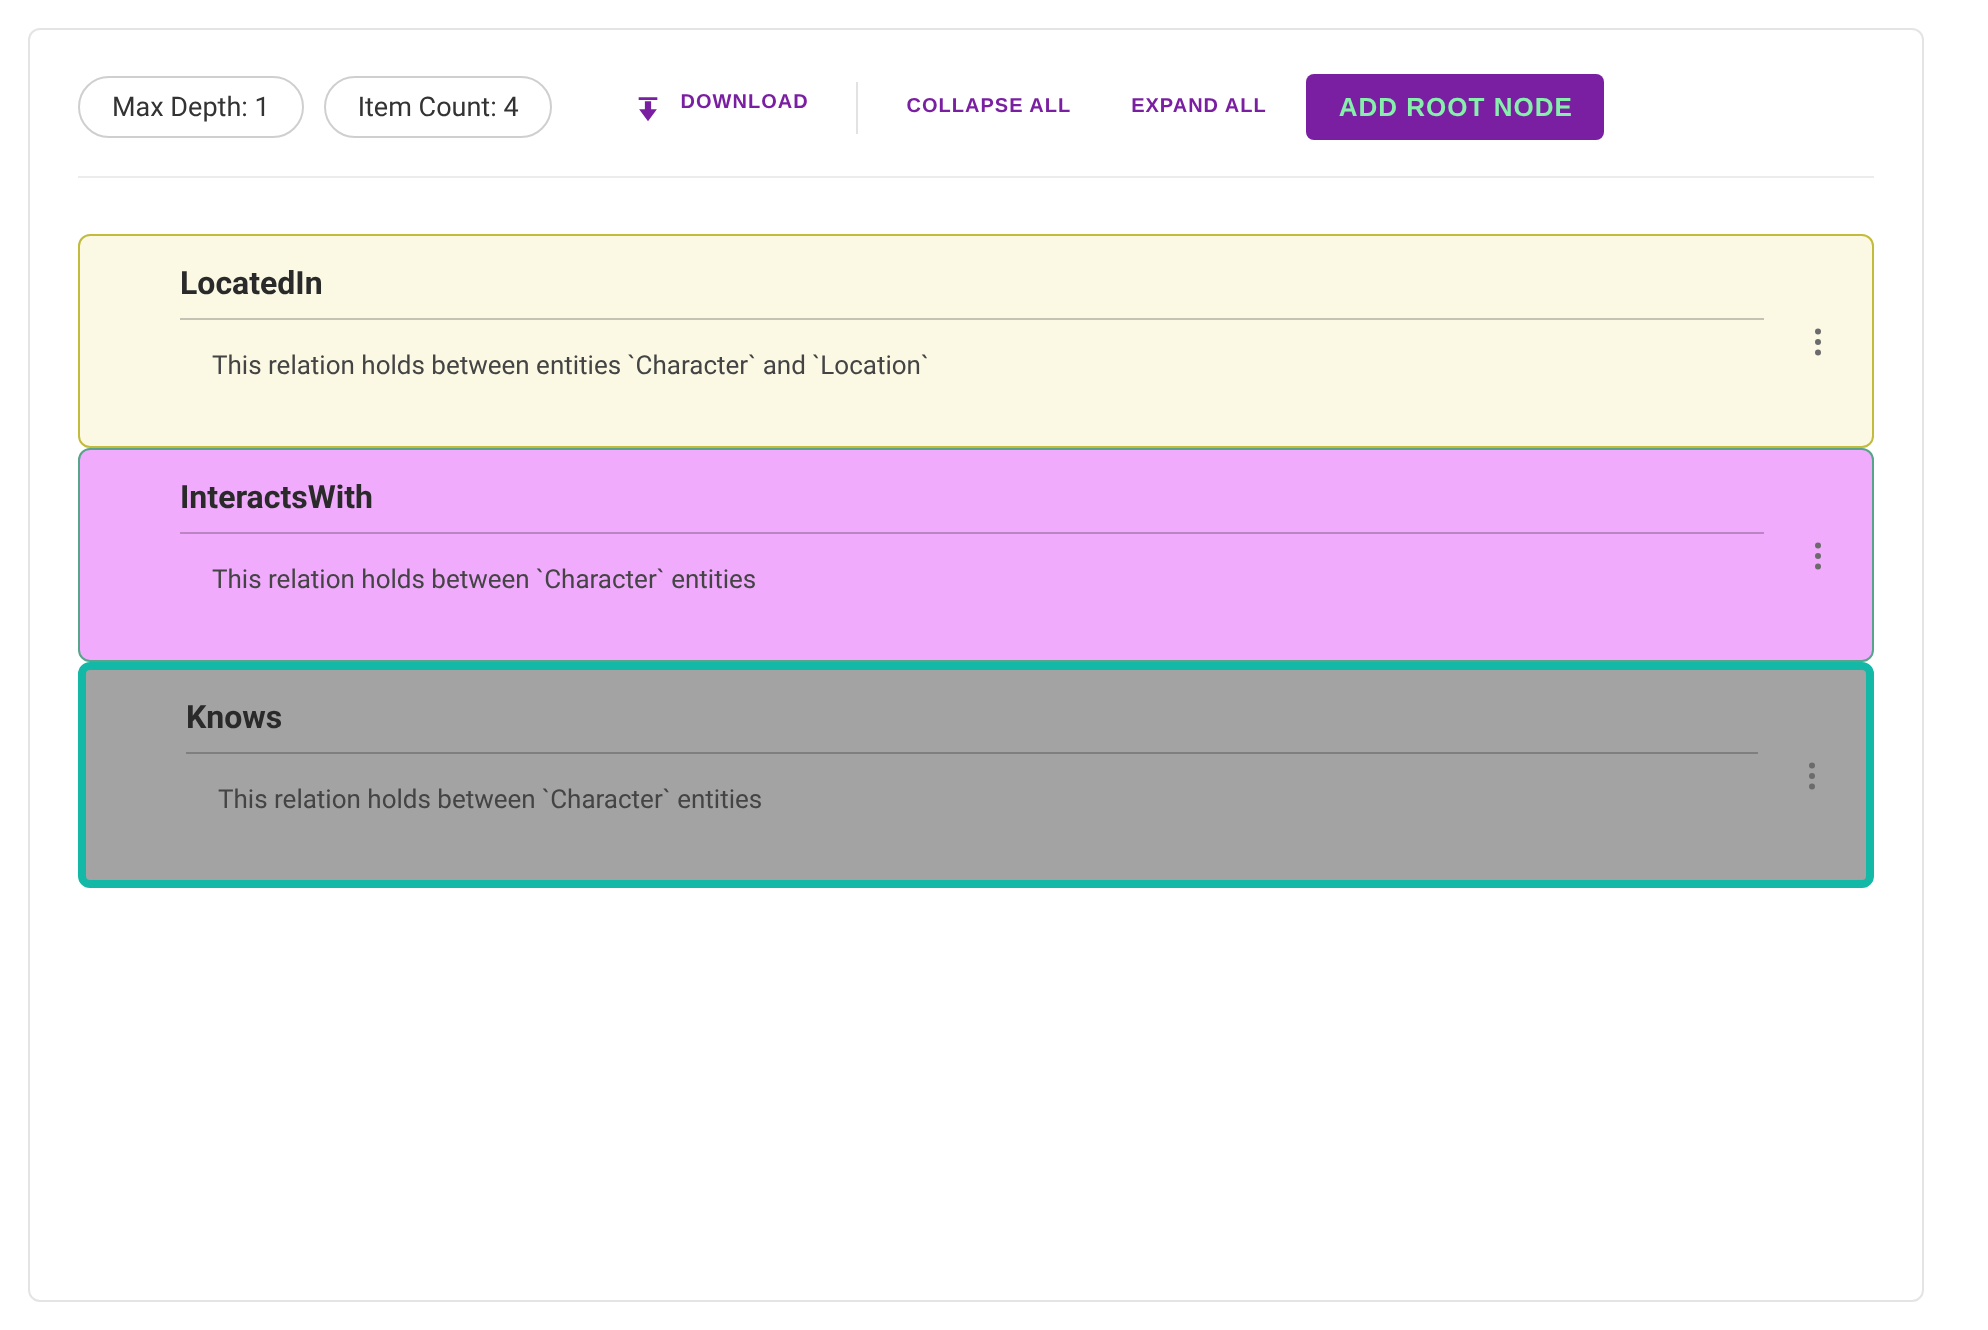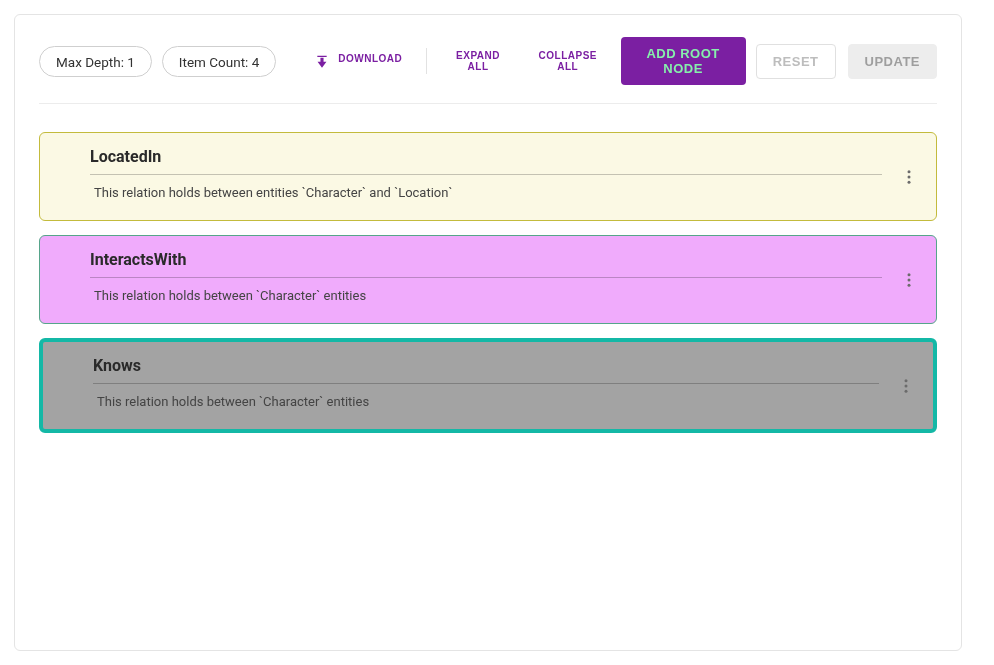--- a/index.html
+++ b/index.html
@@ -76,41 +76,41 @@
     border-radius: 4px;
   }
   .ghost-btn.filled {
     background: #ededed;
     border-color: #ededed;
     color: #9e9e9e;
   }
   .spacer-sm { width: 10px; }
   .flex-push { margin-left: auto; display: flex; gap: 12px; }
 
-  .cards { margin-top: 28px; display: flex; flex-direction: column; gap: 14px; }
+  .cards { margin-top: 28px; display: flex; flex-direction: column; gap: 0; }
   .card {
     border-radius: 6px;
     padding: 14px 54px 16px 50px;
     position: relative;
   }
   .card-title {
     font-size: 16px;
     font-weight: 700;
     color: #2a2a2a;
     margin: 0 0 8px 0;
   }
   .card-rule {
     border: none;
     border-top: 1px solid rgba(0,0,0,0.22);
     margin: 0 0 10px 0;
   }
   .card-desc {
     font-size: 13px;
     color: #444;
-    margin: 4px;
+    margin: 16px;
   }
   .card-menu {
     position: absolute;
     right: 12px;
     top: 50%;
     transform: translateY(-50%);
     width: 30px;
     height: 30px;
     display: flex;
     align-items: center;
@@ -144,29 +144,25 @@
 
     <button class="tbtn">
       <svg width="16" height="16" viewBox="0 0 24 24">
           <path d="M5 20h14v-2H5v2zm7-18L5.33 11h4.34v6h4.66v-6h4.34L12 2z" transform="rotate(180 12 12)"></path>
         </svg>
       <span>DOWNLOAD</span>
     </button>
 
     <span class="divider"></span>
 
+    <button class="tbtn">COLLAPSE ALL</button>
     <button class="tbtn">EXPAND ALL</button>
-    <button class="tbtn">COLLAPSE ALL</button>
 
     <button class="primary-btn">ADD ROOT NODE</button>
 
-    <div class="flex-push">
-      <button class="ghost-btn">RESET</button>
-      <button class="ghost-btn filled">UPDATE</button>
-    </div>
   </div>
 
   <div class="cards">
 
     <div class="card c-yellow">
       <h3 class="card-title">LocatedIn</h3>
       <hr class="card-rule">
       <p class="card-desc">This relation holds between entities `Character` and `Location`</p>
       <div class="card-menu">
         <svg width="18" height="18" viewBox="0 0 24 24">

